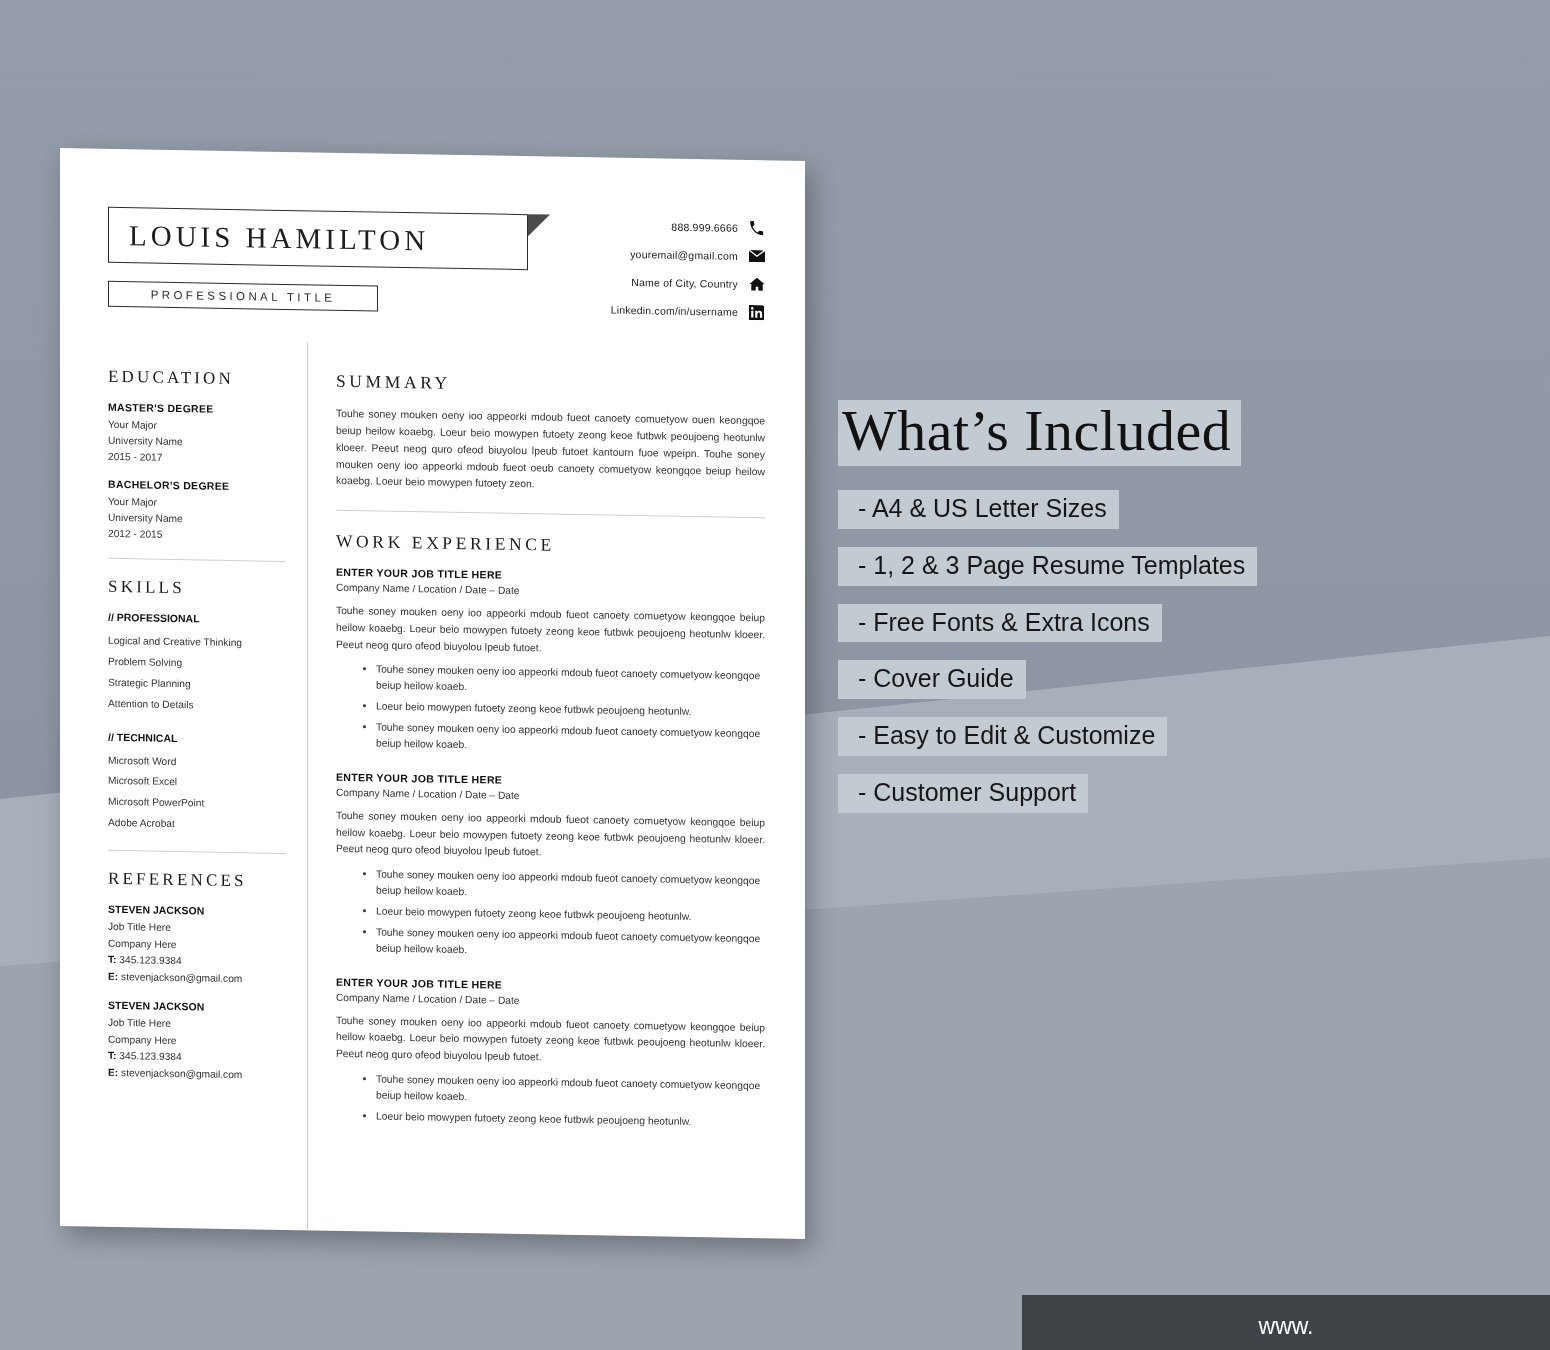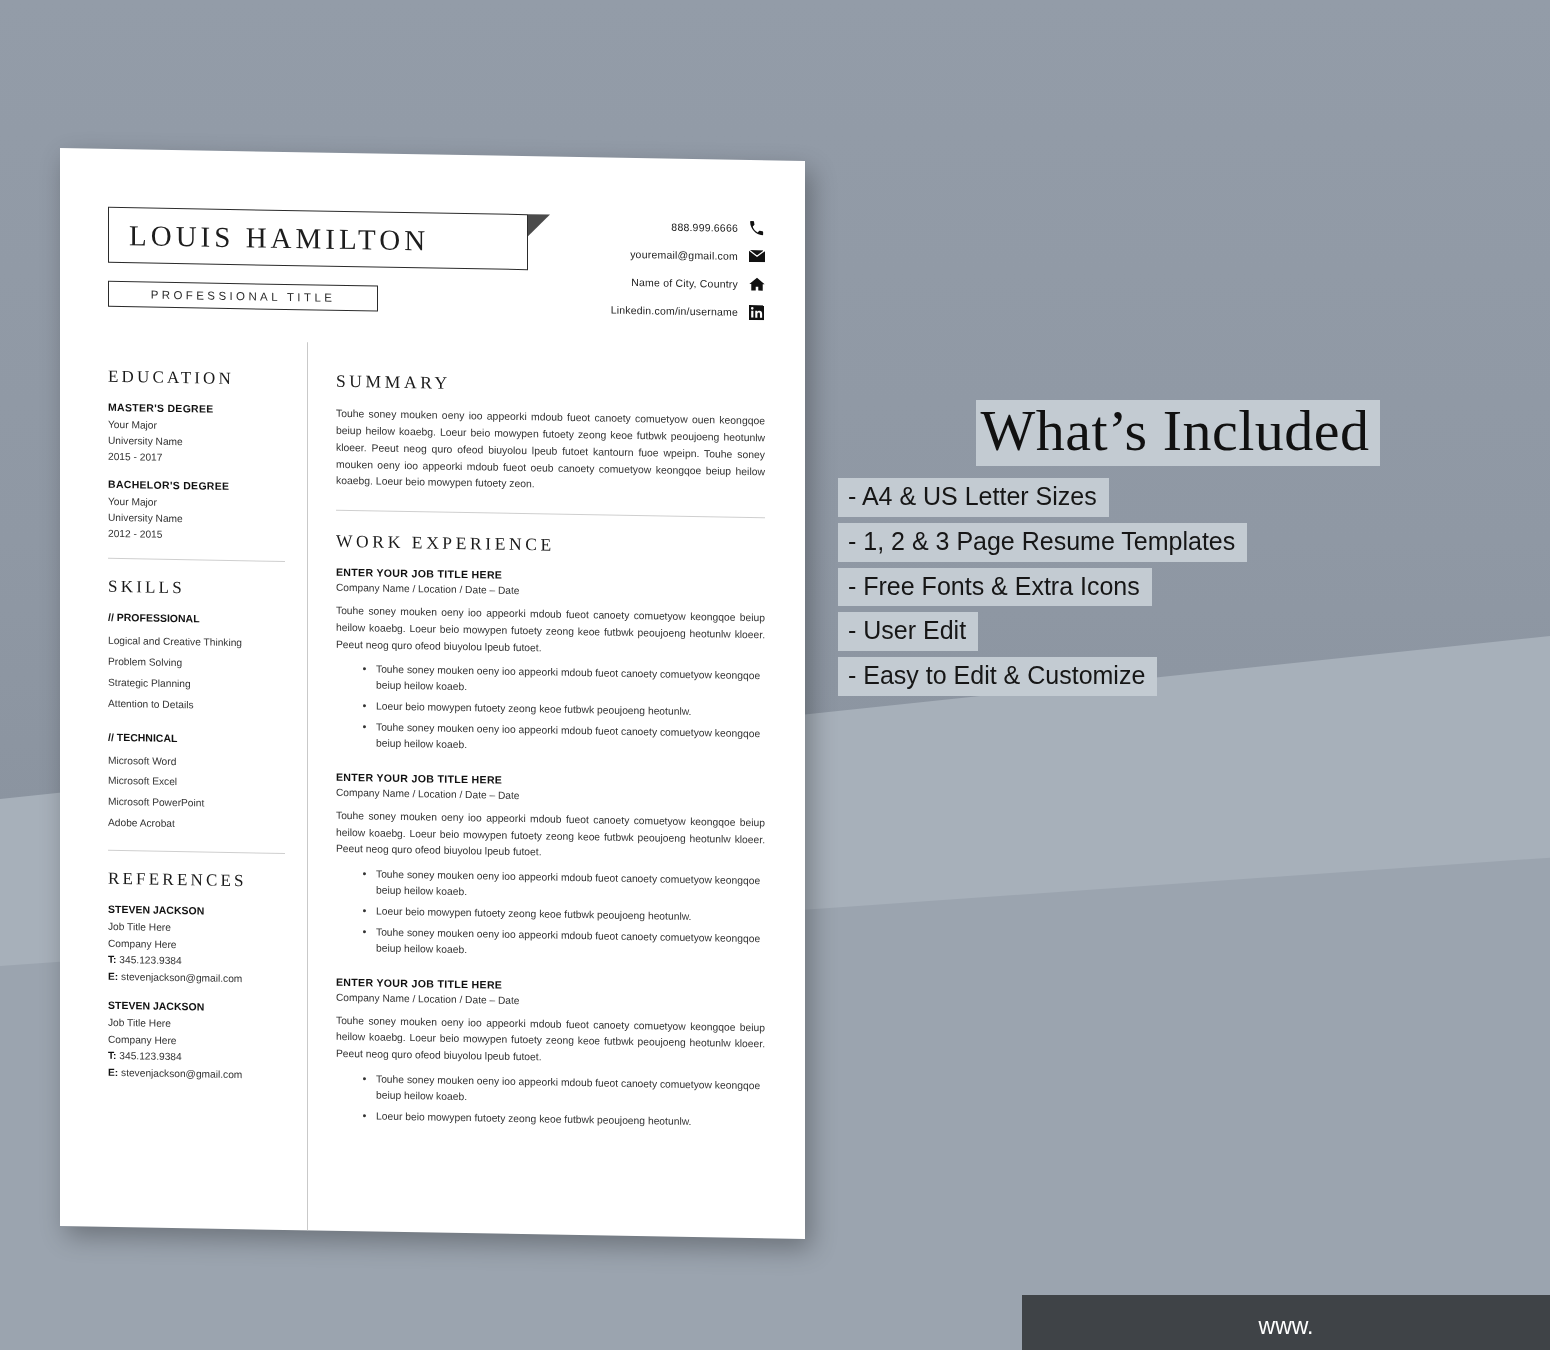--- a/index.html
+++ b/index.html
@@ -107,22 +107,22 @@
   
   .inc-wrap { position:absolute; left:838px; top:400px; width:680px; }
   .inc-title {
     font-family:"Liberation Serif", serif;
     font-size:58px; color:#111; letter-spacing:0.5px;
     background:#c3cbd2; display:inline-block; padding:2px 10px 6px 4px;
     line-height:1.0;
   }
   .inc-item {
     background:#c3cbd2; display:inline-block;
-    font-size:25px; color:#161616; padding:4px 12px 6px 10px;
-    margin-top:6px; line-height:1.15;
+    font-size:25px; color:#161616; padding:4px 12px 6px 20px;
+    margin-top:18px; line-height:1.15;
   }
   .inc-line { display:block; }
 
   
   .foot {
     position:absolute; left:1022px; top:1295px; width:528px; height:62px;
     background:#3f4347; display:flex; align-items:center; justify-content:center;
   }
   .foot .f1 { color:#fff; font-size:23px; font-family:"Liberation Sans", sans-serif; }
   .foot .f2 { color:#fff; font-size:31px; font-family:"Liberation Serif", serif; font-weight:bold; }
@@ -292,25 +292,26 @@
             <li>Loeur beio mowypen futoety zeong keoe futbwk peoujoeng heotunlw.</li>
           </ul>
         </div>
       </div>
     </div>
 
   </div>
 </div>
 
 <div class="inc-wrap">
-  <div style="margin-bottom:6px;text-align:center;">
+  <div style="margin-bottom:6px;">
     <span class="inc-title">What’s Included</span>
   </div>
   <span class="inc-line"><span class="inc-item">- A4 &amp; US Letter Sizes</span></span>
   <span class="inc-line"><span class="inc-item">- 1, 2 &amp; 3 Page Resume Templates</span></span>
   <span class="inc-line"><span class="inc-item">- Free Fonts &amp; Extra Icons</span></span>
-  <span class="inc-line"><span class="inc-item">- User Edit</span></span>
+  <span class="inc-line"><span class="inc-item">- Cover Guide</span></span>
   <span class="inc-line"><span class="inc-item">- Easy to Edit &amp; Customize</span></span>
+  <span class="inc-line"><span class="inc-item">- Customer Support</span></span>
 </div>
 
 <div class="foot">
   <span class="f1">www.</span>
 </div>
 
 </body></html>

